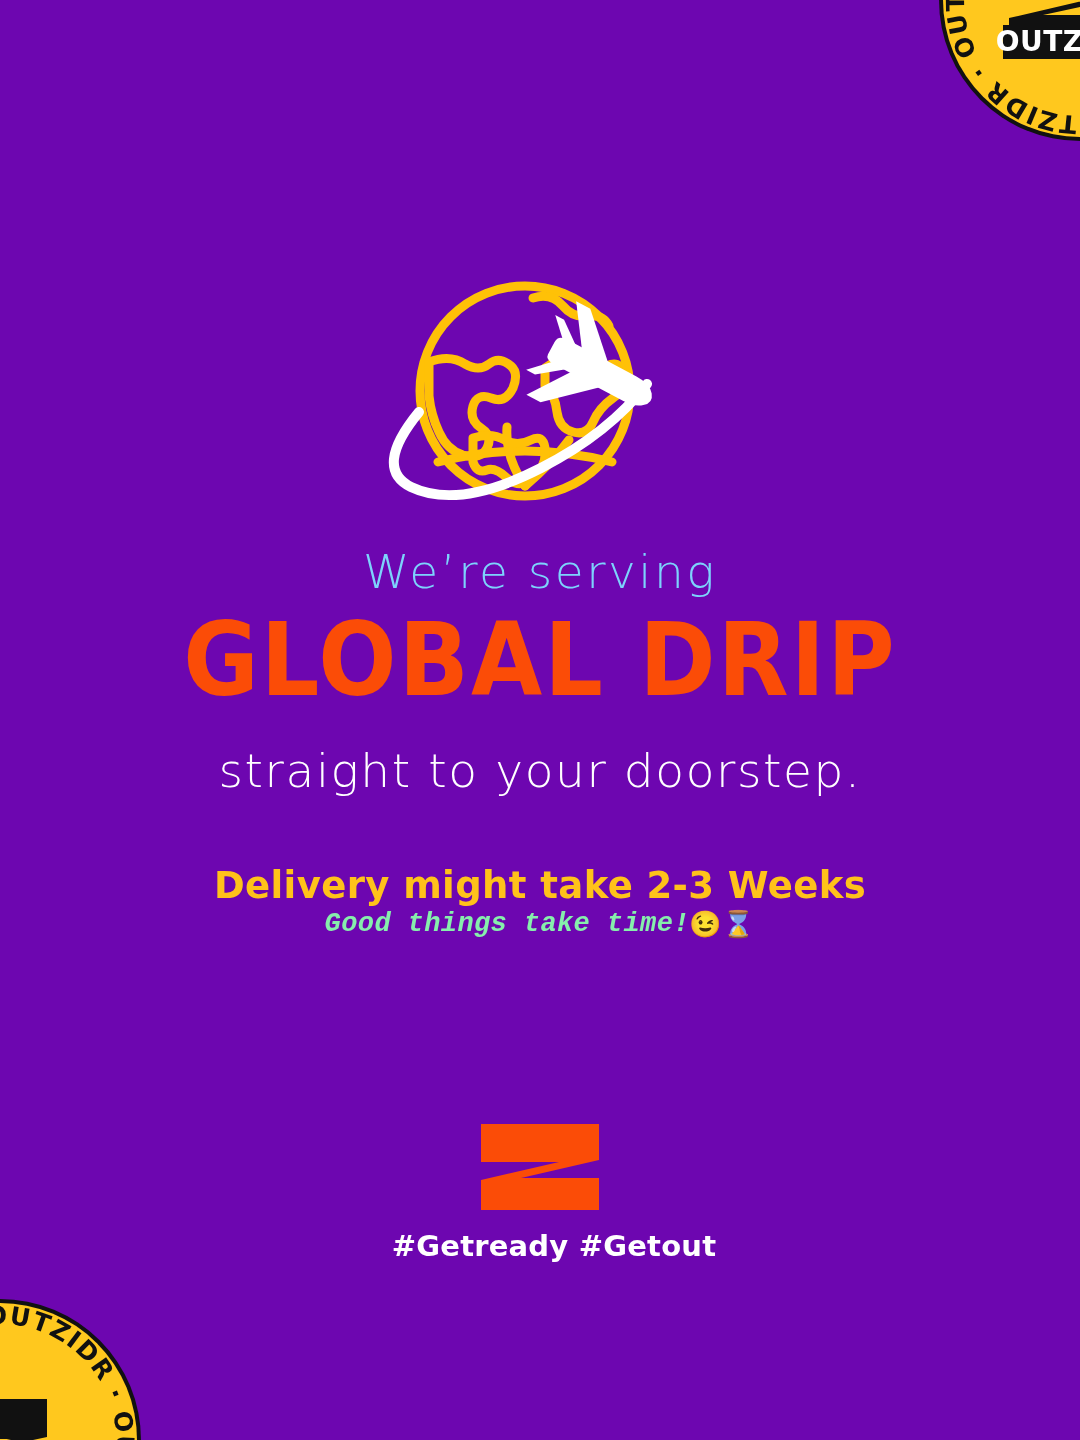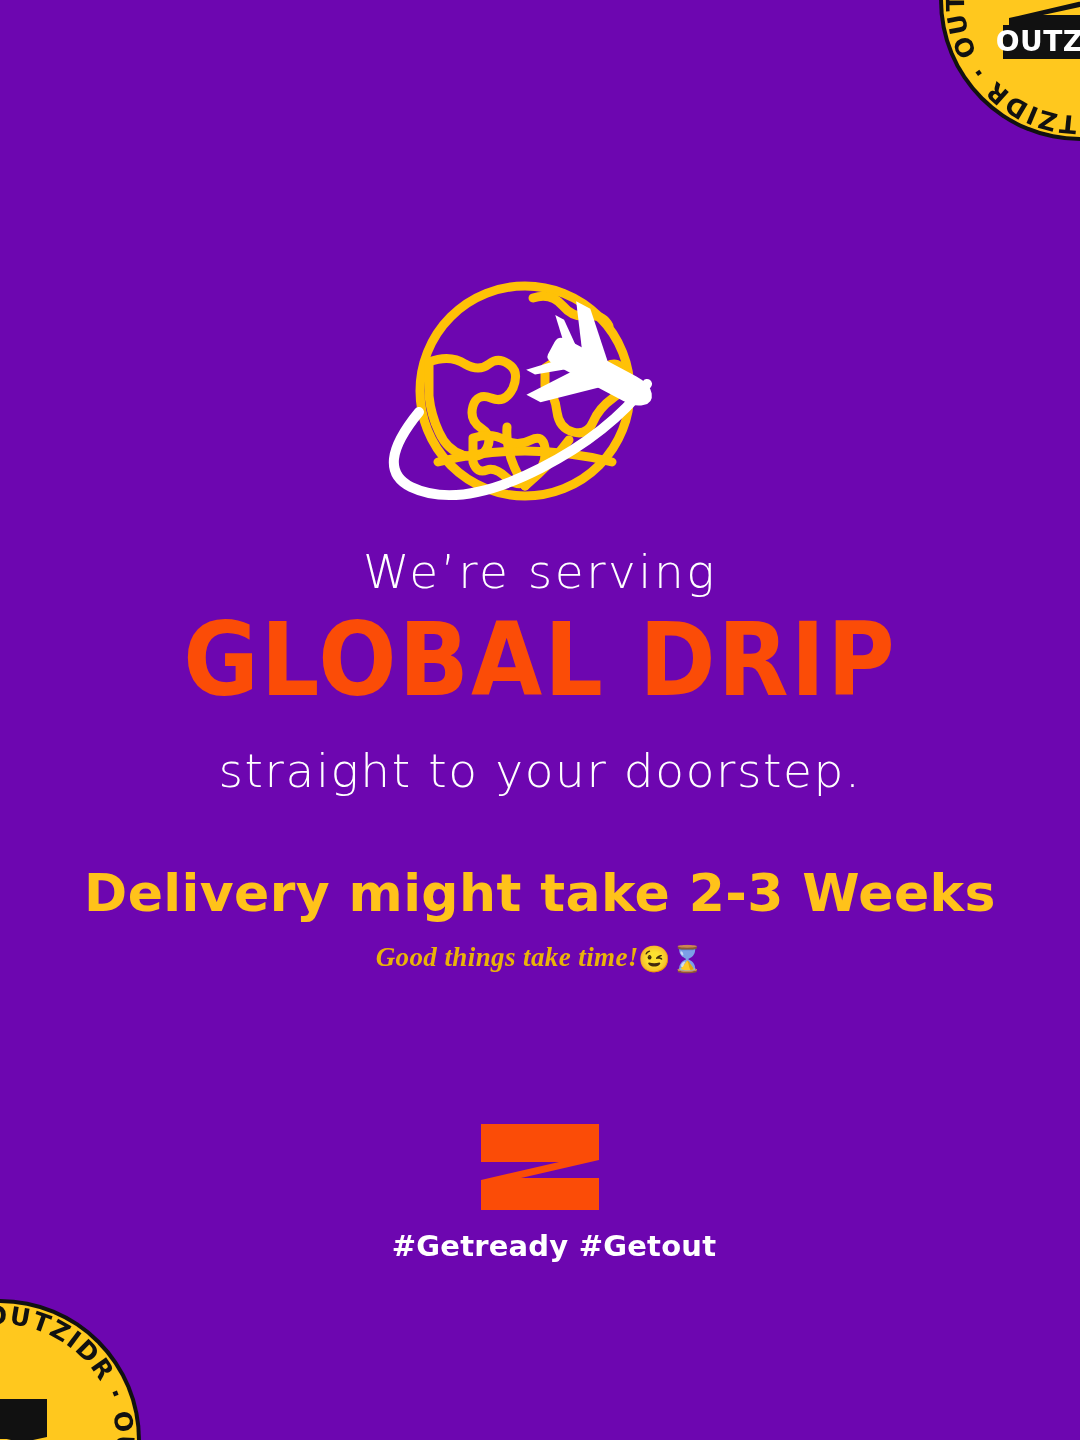--- a/index.html
+++ b/index.html
@@ -56,21 +56,21 @@
     top: 548px;
     text-align: center;
   }
 
   .line-serving {
     font-family: "DejaVu Sans", sans-serif;
     font-weight: 300;
     font-size: 47px;
     line-height: 1.0;
     letter-spacing: 2.5px;
-    color: #ffffff;
+    color: #7dd3fc;
     margin: 0;
   }
 
   .line-headline {
     font-family: "DejaVu Sans", sans-serif;
     font-weight: 900;
     font-size: 86px;
     line-height: 1.0;
     letter-spacing: 2px;
     color: #fb4c07;
@@ -85,36 +85,36 @@
     font-size: 47px;
     line-height: 1.0;
     letter-spacing: 1.6px;
     color: #ffffff;
     margin: 44px 0 12px 0;
   }
 
   .line-delivery {
     font-family: "DejaVu Sans", sans-serif;
     font-weight: 700;
-    font-size: 52px;
+    font-size: 37px;
     line-height: 1.0;
     letter-spacing: 0.4px;
     color: #ffc21a;
     margin: 73px 0 0 0;
   }
 
   .line-goodthings {
-    font-family: Liberation Serif, serif;
+    font-family: Liberation Mono, monospace;
     font-weight: 700;
     font-style: italic;
     font-size: 27px;
     line-height: 1.0;
     letter-spacing: 0.4px;
-    color: #eab308;
-    margin: 25px 0 0 0;
+    color: #86efac;
+    margin: 7px 0 0 0;
   }
   .emoji {
     font-style: normal;
     font-size: 26px;
     vertical-align: -2px;
   }
 
   
   .footer {
     position: absolute;

